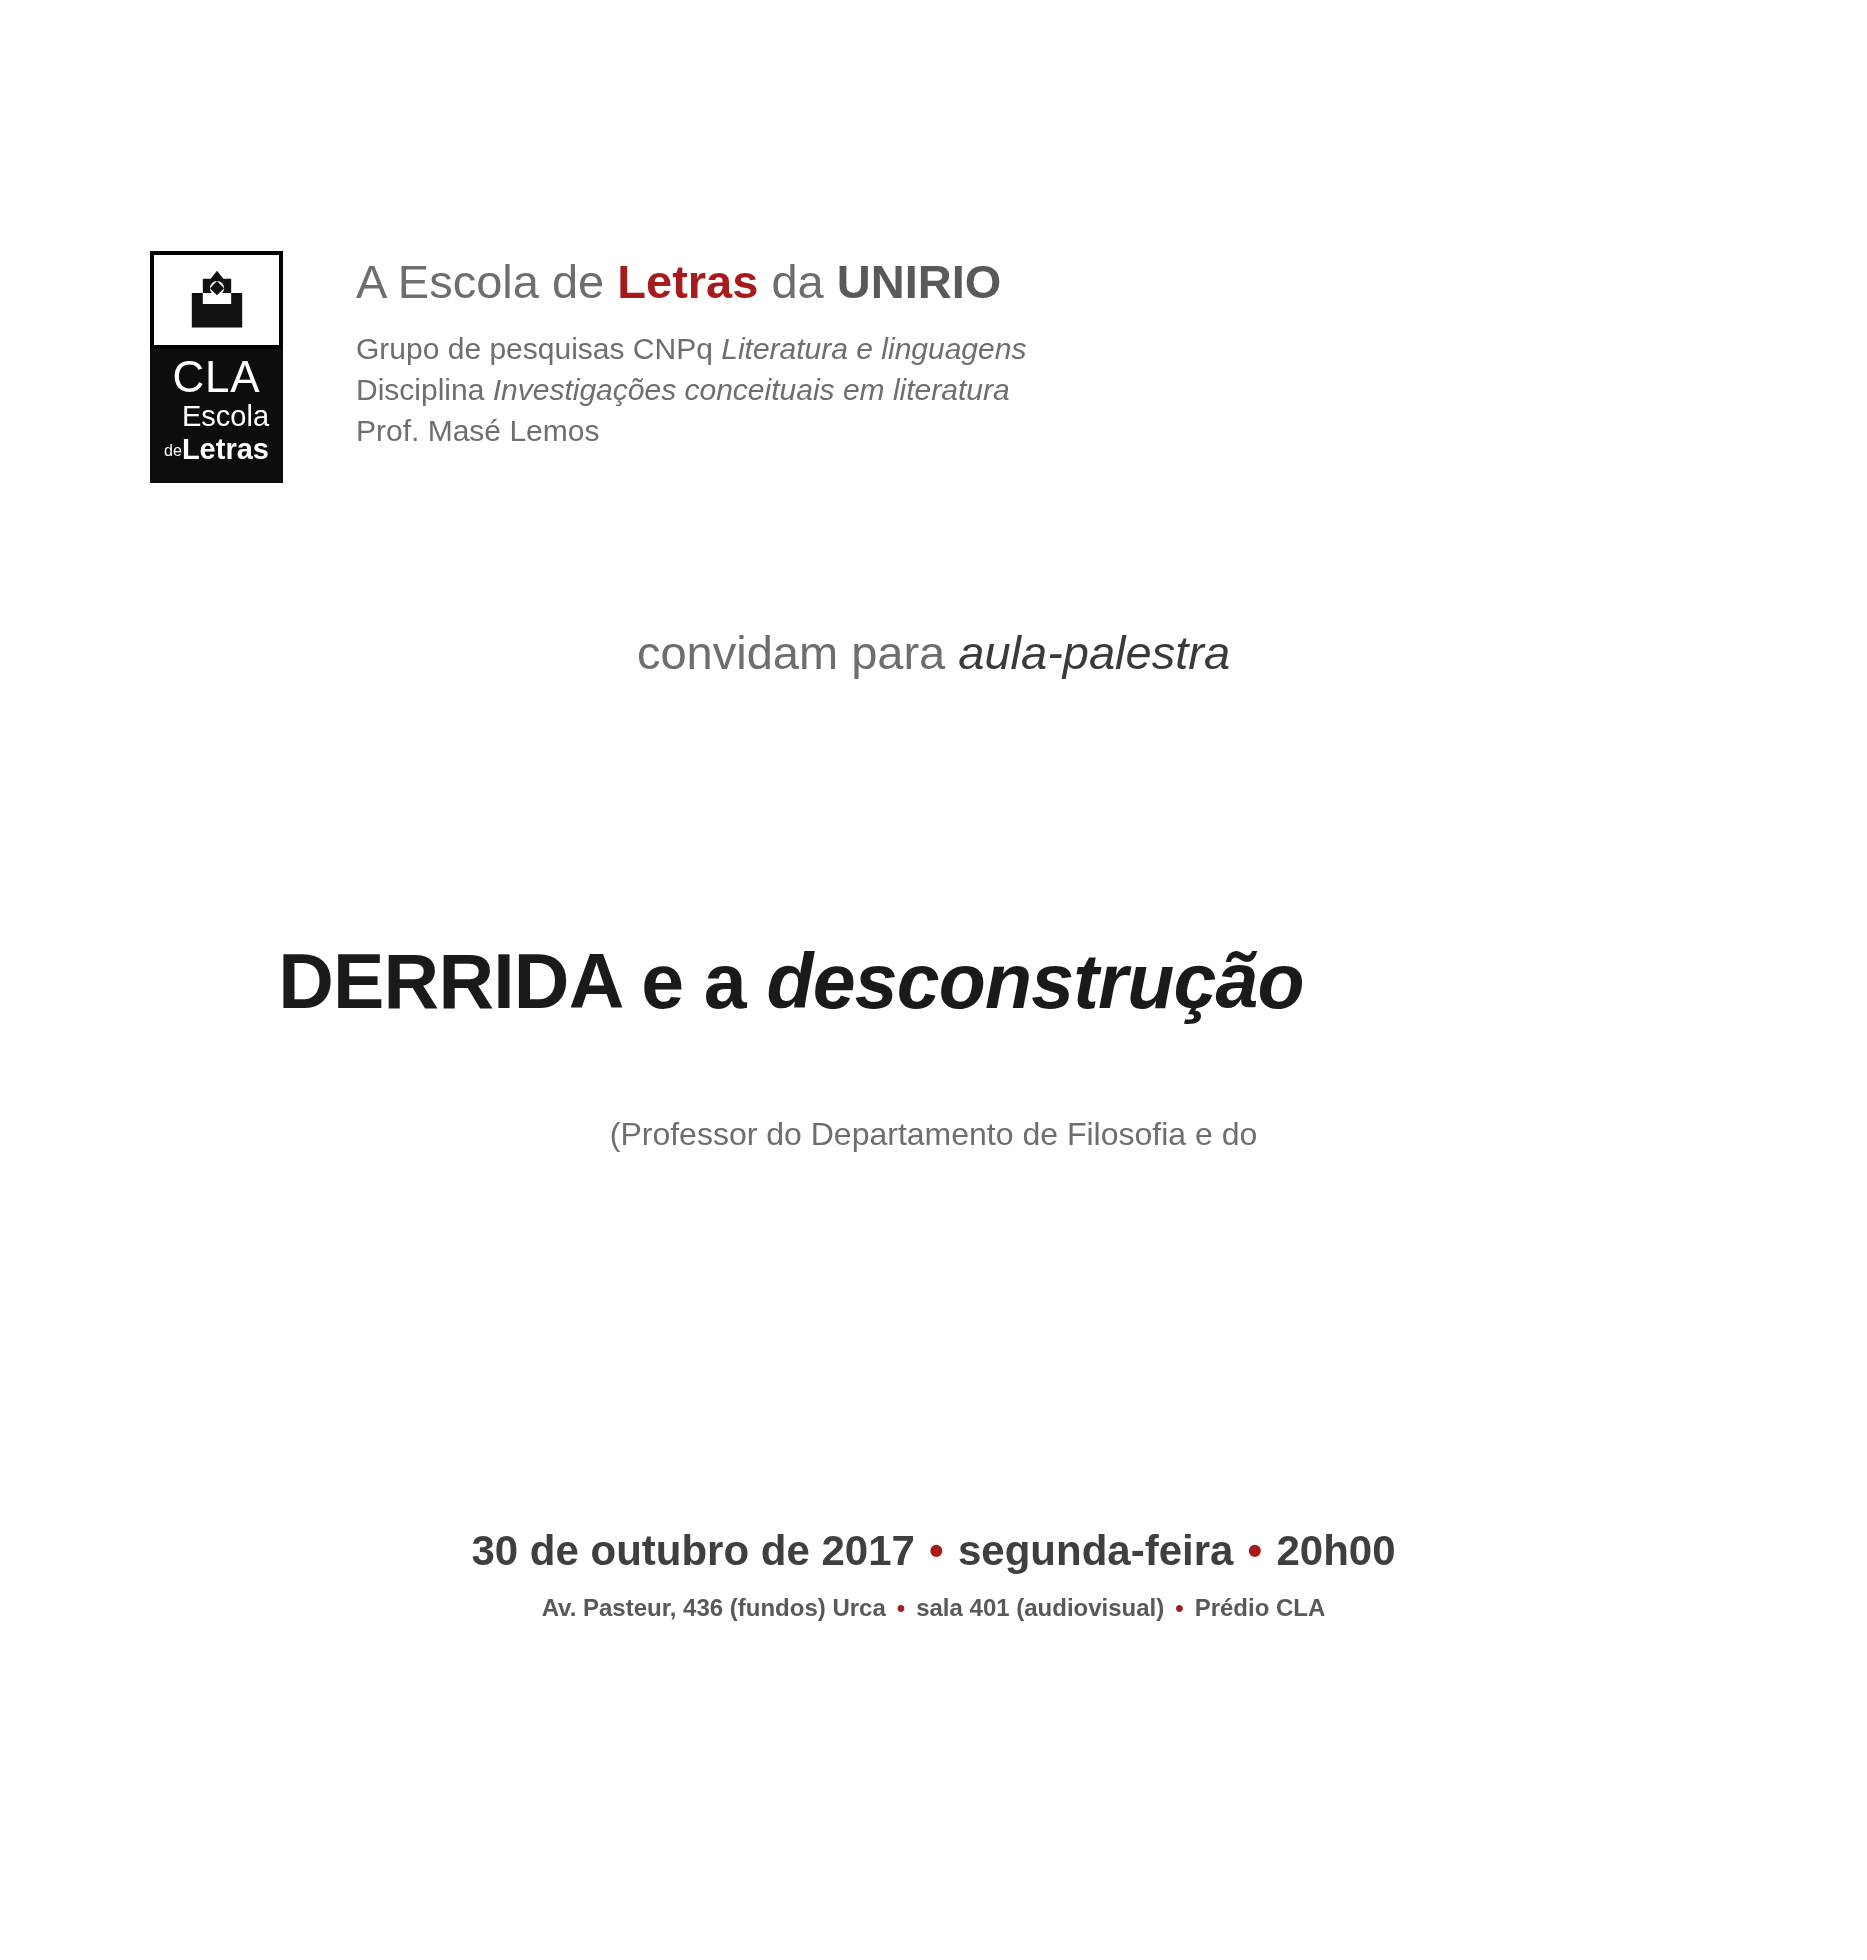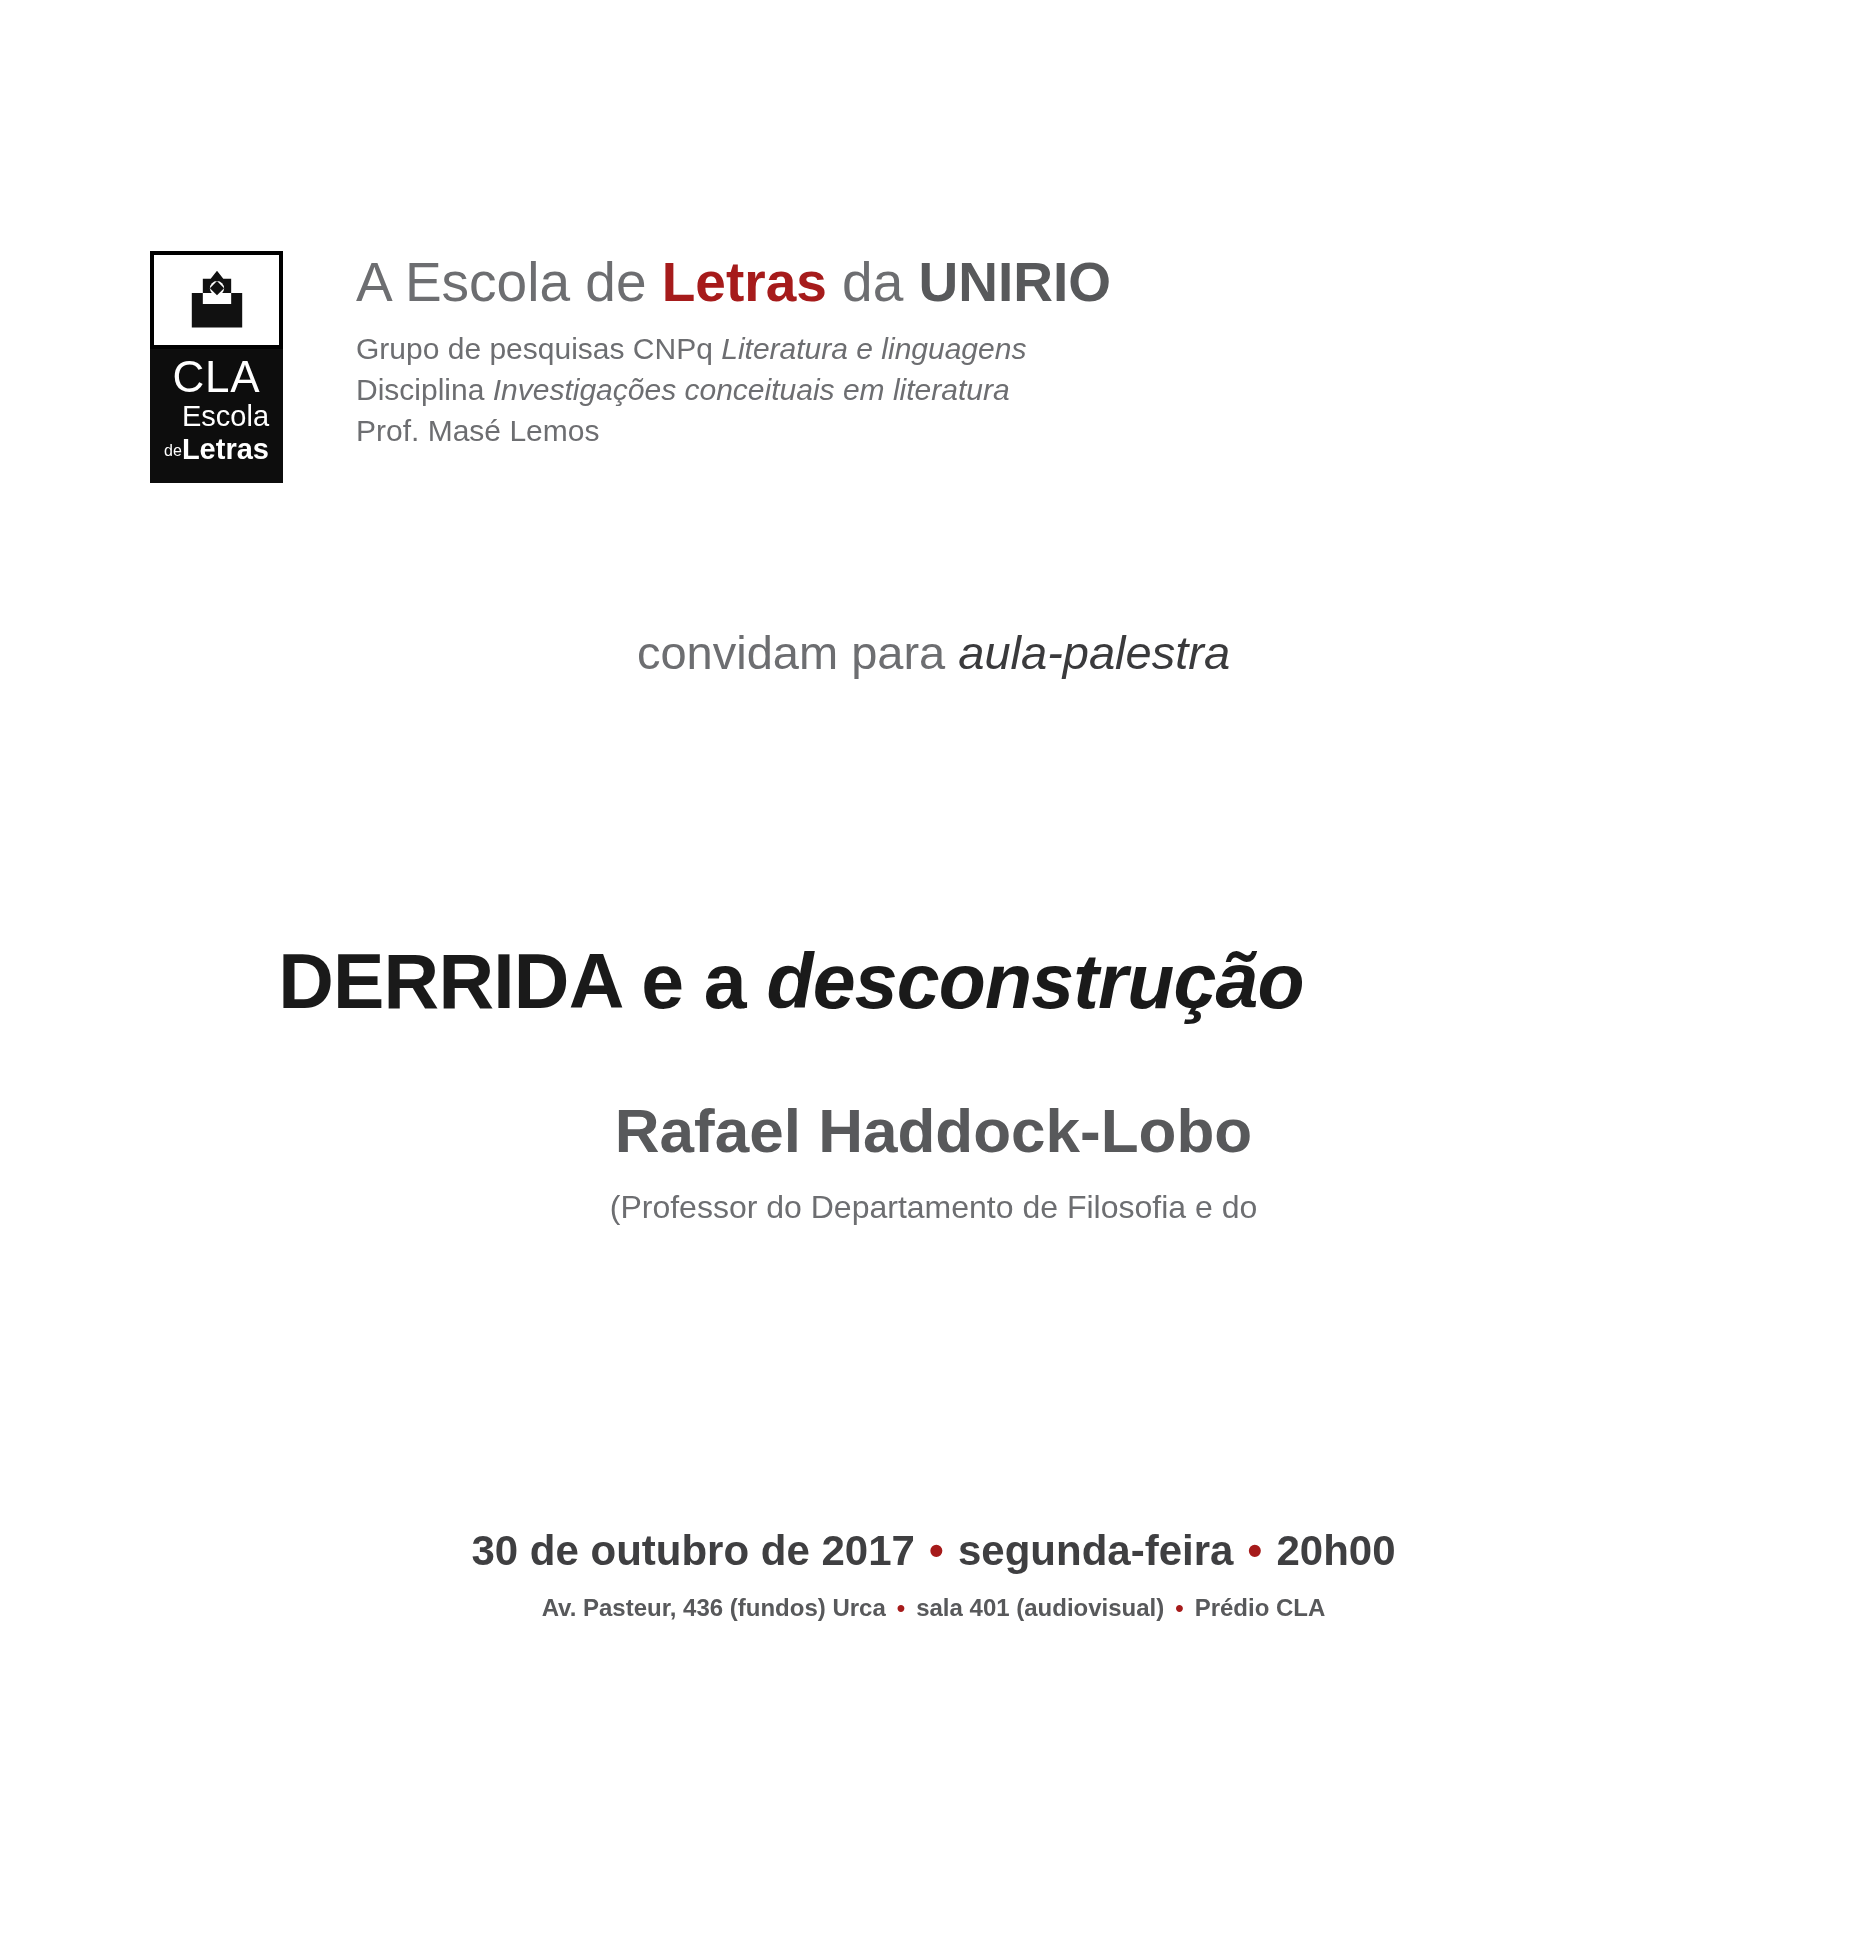--- a/index.html
+++ b/index.html
@@ -95,21 +95,21 @@
     font-weight: 400;
     vertical-align: 3.2px;
   }
 
   
   .header-text {
     margin-left: 73px;
     padding-top: 1.6px;
   }
   .line-school {
-    font-size: 55px;
+    font-size: 47px;
     line-height: 58px;
     color: #6d6e71;
     font-weight: 400;
     white-space: nowrap;
   }
   .line-school .strong-red {
     color: #a61b1b;
     font-weight: 700;
   }
   .line-school .strong-gray {
@@ -241,21 +241,20 @@
 
       <div class="sub-line">Prof. Masé Lemos</div>
     </div>
   </div>
 
   <div class="invite"><span>convidam para </span><em>aula-palestra</em></div>
 
   <h1 class="title"><span>DERRIDA e a </span><em>desconstrução</em></h1>
 
   <div class="speaker">
-    <div class="speaker-name">Rafael Haddock-Lobo</div>
     <div class="speaker-affil">
       <div>(Professor do Departamento de Filosofia e do</div>
     </div>
   </div>
 
   <div class="details">
     <div class="details-when"><span>30 de outubro de 2017</span><span class="dot">•</span><span>segunda-feira</span><span class="dot">•</span><span>20h00</span></div>
 
     <div class="details-where"><span>Av.  Pasteur,  436  (fundos) Urca</span><span class="dot small">•</span><span>sala  401 (audiovisual)</span><span class="dot small">•</span><span>Prédio  CLA</span></div>
   </div>

